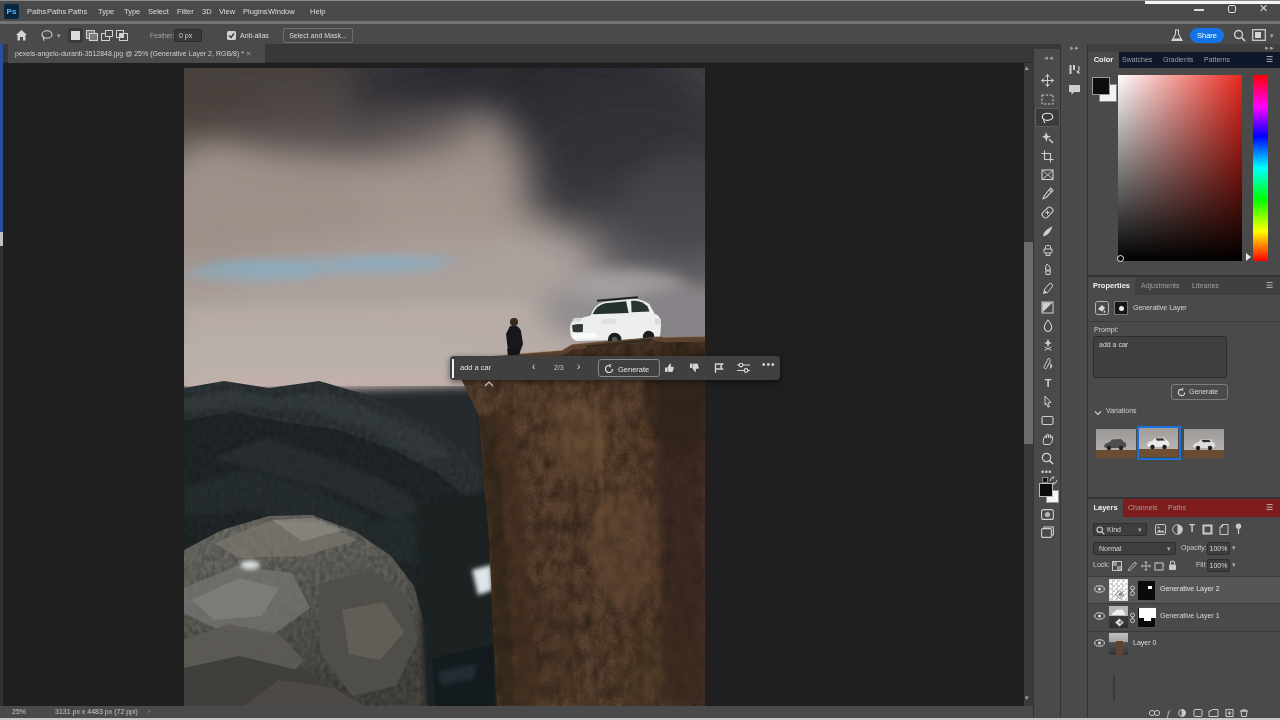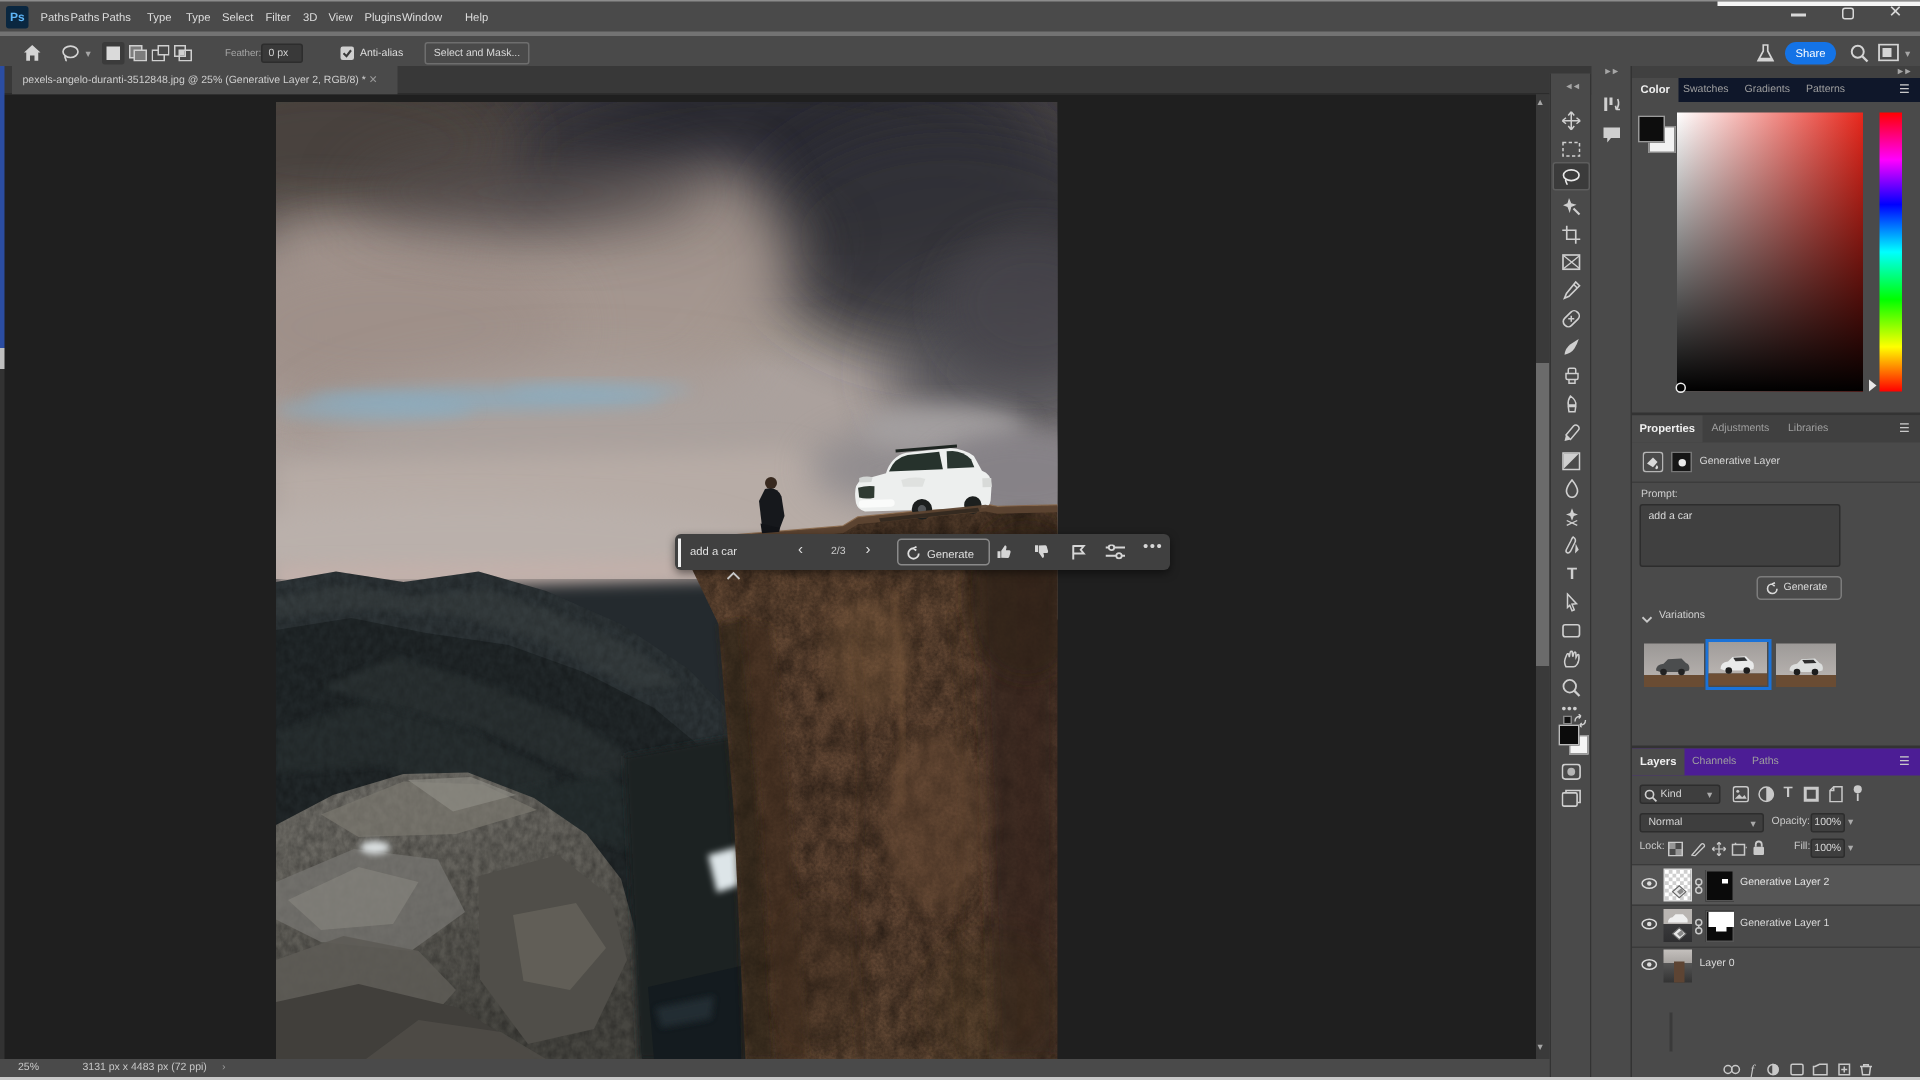--- a/index.html
+++ b/index.html
@@ -475,21 +475,21 @@
       <div class="abs" style="left:0;top:21px;width:40px;height:8px;background:#6a4c33;"></div>
       <svg class="abs" style="left:7px;top:9px;" width="26" height="13" viewBox="0 0 26 13">
           <path d="M2 9 Q2 5 7 4.5 L10 1.5 L19 1 L22 4 Q25 5 24 9 L20 10 L5 10 Z" fill="#dcdedd"></path>
           <path d="M10.5 2 L18 1.8 L20 4 L12 4.3 Z" fill="#2e2e2e"></path>
           <circle cx="7" cy="10" r="2.2" fill="#1d1d1d"></circle>
           <circle cx="19" cy="10" r="2.2" fill="#1d1d1d"></circle>
         </svg>
     </div>
 
     <div class="abs" style="left:0;top:453px;width:192px;height:2px;background:#333;"></div>
-    <div class="abs" style="left:0;top:455px;width:192px;height:18px;background:#4c1d95;">
+    <div class="abs" style="left:0;top:455px;width:192px;height:18px;background:#7f1d1d;">
       <div class="abs" style="left:0;top:0;width:35px;height:18px;background:#4a4a4a;color:#f0f0f0;font-weight:bold;font-size:7.5px;text-align:center;line-height:18px;">Layers</div>
       <span class="abs" style="left:40px;top:5px;color:#9f9f9f;">Channels</span>
       <span class="abs" style="left:80px;top:5px;color:#9f9f9f;">Paths</span>
       <span class="abs" style="left:178px;top:4px;color:#c9c9c9;font-size:8px;">☰</span>
     </div>
 
     <div class="abs" style="left:5px;top:479px;width:54px;height:13px;background:#3e3e3e;border:1px solid #2d2d2d;border-radius:2px;">
       <svg class="abs" style="left:2px;top:2px;" width="9" height="9" viewBox="0 0 9 9">
           <circle cx="3.7" cy="3.7" r="2.7" fill="none" stroke="#cfcfcf" stroke-width="1.1"></circle>
           <path d="M5.8 5.8 L8.3 8.3" stroke="#cfcfcf" stroke-width="1.2"></path>

